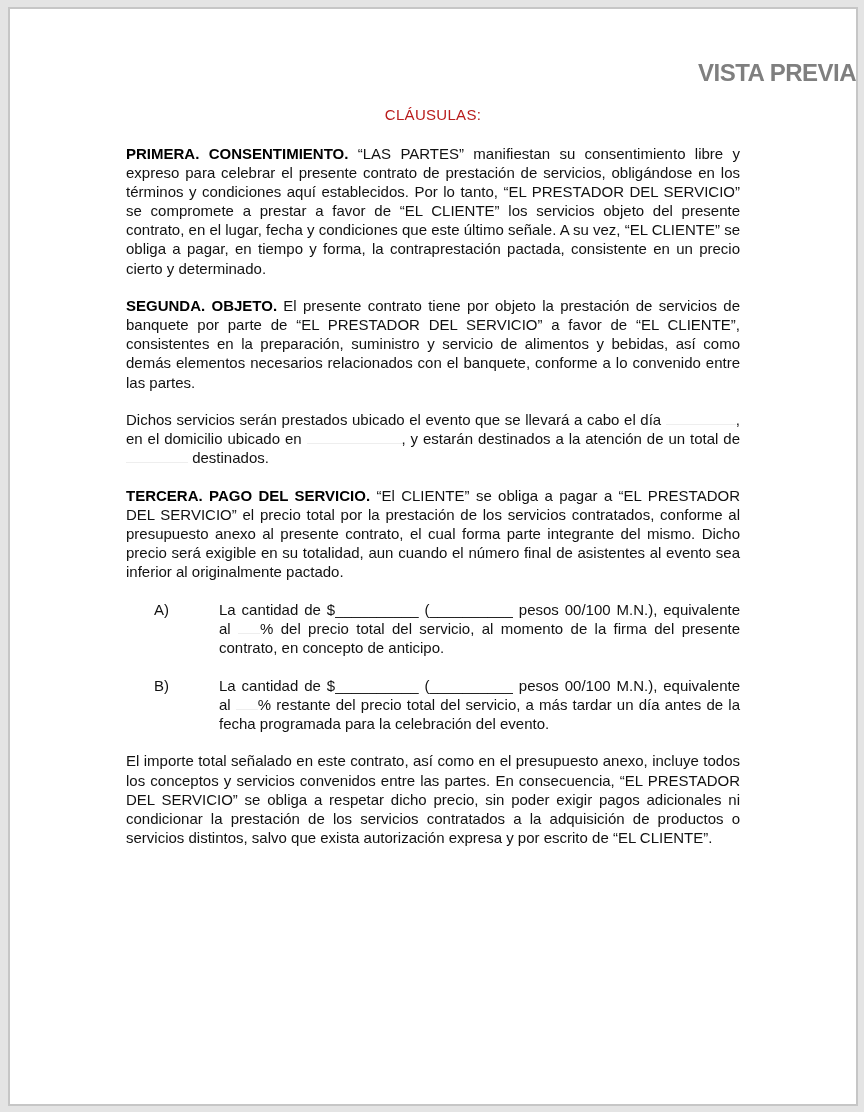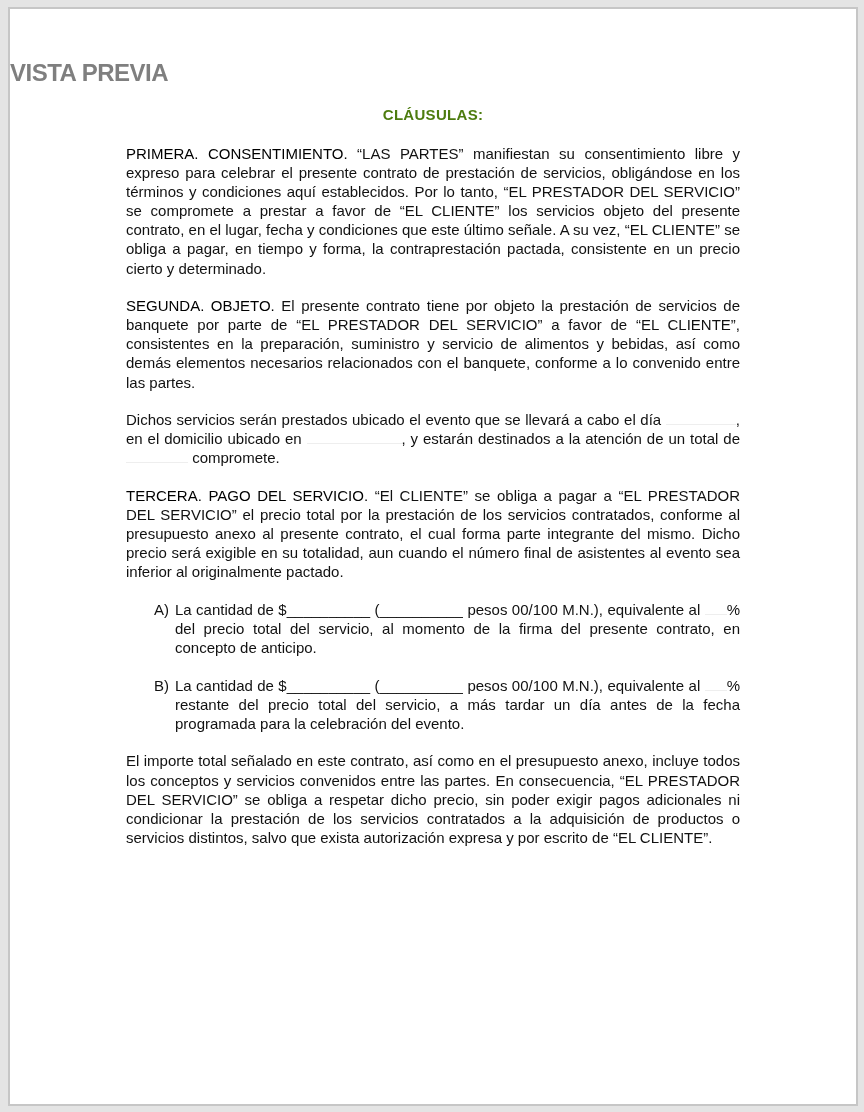--- a/index.html
+++ b/index.html
@@ -15,52 +15,52 @@
       left: 8px; top: 7px;
       width: 846px; height: 1095px;
       background: #ffffff;
       border: 2px solid #c6c6c6;
       box-sizing: content-box;
       overflow: hidden;
     }
     .watermark-title {
       position: absolute;
       left: 0; right: 0; top: 50px;
-      text-align: left;
+      text-align: right;
       font-family: "Liberation Sans", sans-serif;
       font-weight: bold;
       font-size: 24px;
       letter-spacing: -0.5px;
       color: #7f7f7f;
     }
     .heading {
       position: absolute;
       left: 0; right: 0; top: 97px;
       text-align: center;
-      font-weight: bold;
+      font-weight: normal;
       font-size: 15px;
       letter-spacing: 0.3px;
-      color: #4d7c0f;
+      color: #b91c1c;
     }
     .body-text {
       position: absolute;
       left: 116px; width: 614px;
       top: 135px;
       font-size: 15px;
       line-height: 19.1px;
       color: #111;
       text-align: justify;
     }
     .para { margin: 0 0 18.5px 0; }
-    .para b { font-weight: normal; color: #000; }
+    .para b { font-weight: bold; color: #000; }
     .list { margin: 0 0 18.5px 0; padding: 0; list-style: none; }
     .list-item { display: flex; margin: 0 0 18.5px 0; }
     .list-item:last-child { margin-bottom: 0; }
     .list-marker { width: 49px; flex: 0 0 49px; text-align: right; padding-right: 6px; box-sizing: border-box; }
-    .list-content { flex: 1; text-align: justify; }
+    .list-content { flex: 1; text-align: justify; margin-left: 44px; }
     .blank {
       display: inline-block;
       border-bottom: 1px solid #eeeeee;
       height: 14px;
       vertical-align: baseline;
     }
     .blank.w70 { width: 70px; }
     .blank.w95 { width: 95px; }
     .blank.w60 { width: 62px; }
     .blank.w22 { width: 22px; }
@@ -71,21 +71,21 @@
 <div class="page">
   <div class="watermark-title">VISTA PREVIA</div>
   <div class="heading">CLÁUSULAS:</div>
 
   <div class="body-text">
 
     <p class="para"><b>PRIMERA. CONSENTIMIENTO.</b><span> “LAS PARTES” manifiestan su consentimiento libre y expreso para celebrar el presente contrato de prestación de servicios, obligándose en los términos y condiciones aquí establecidos. Por lo tanto, “EL PRESTADOR DEL SERVICIO” se compromete a prestar a favor de “EL CLIENTE” los servicios objeto del presente contrato, en el lugar, fecha y condiciones que este último señale. A su vez, “EL CLIENTE” se obliga a pagar, en tiempo y forma, la contraprestación pactada, consistente en un precio cierto y determinado.</span></p>
 
     <p class="para"><b>SEGUNDA. OBJETO.</b><span> El presente contrato tiene por objeto la prestación de servicios de banquete por parte de “EL PRESTADOR DEL SERVICIO” a favor de “EL CLIENTE”, consistentes en la preparación, suministro y servicio de alimentos y bebidas, así como demás elementos necesarios relacionados con el banquete, conforme a lo convenido entre las partes.</span></p>
 
-    <p class="para"><span>Dichos servicios serán prestados ubicado el evento que se llevará a cabo el día </span><span class="blank w70"></span><span>, en el domicilio ubicado en </span><span class="blank w95"></span><span>, y estarán destinados a la atención de un total de </span><span class="blank w60"></span><span> compromete.</span></p>
+    <p class="para"><span>Dichos servicios serán prestados ubicado el evento que se llevará a cabo el día </span><span class="blank w70"></span><span>, en el domicilio ubicado en </span><span class="blank w95"></span><span>, y estarán destinados a la atención de un total de </span><span class="blank w60"></span><span> destinados.</span></p>
 
     <p class="para"><b>TERCERA. PAGO DEL SERVICIO.</b><span> “El CLIENTE” se obliga a pagar a “EL PRESTADOR DEL SERVICIO” el precio total por la prestación de los servicios contratados, conforme al presupuesto anexo al presente contrato, el cual forma parte integrante del mismo. Dicho precio será exigible en su totalidad, aun cuando el número final de asistentes al evento sea inferior al originalmente pactado.</span></p>
 
 
     <ul class="list">
       <li class="list-item">
         <span class="list-marker">A)</span>
         <span class="list-content"><span>La cantidad de $__________ (__________ pesos 00/100 M.N.), equivalente al </span><span class="blank w22"></span><span>% del precio total del servicio, al momento de la firma del presente contrato, en concepto de anticipo.</span></span>
       </li>
       <li class="list-item">

